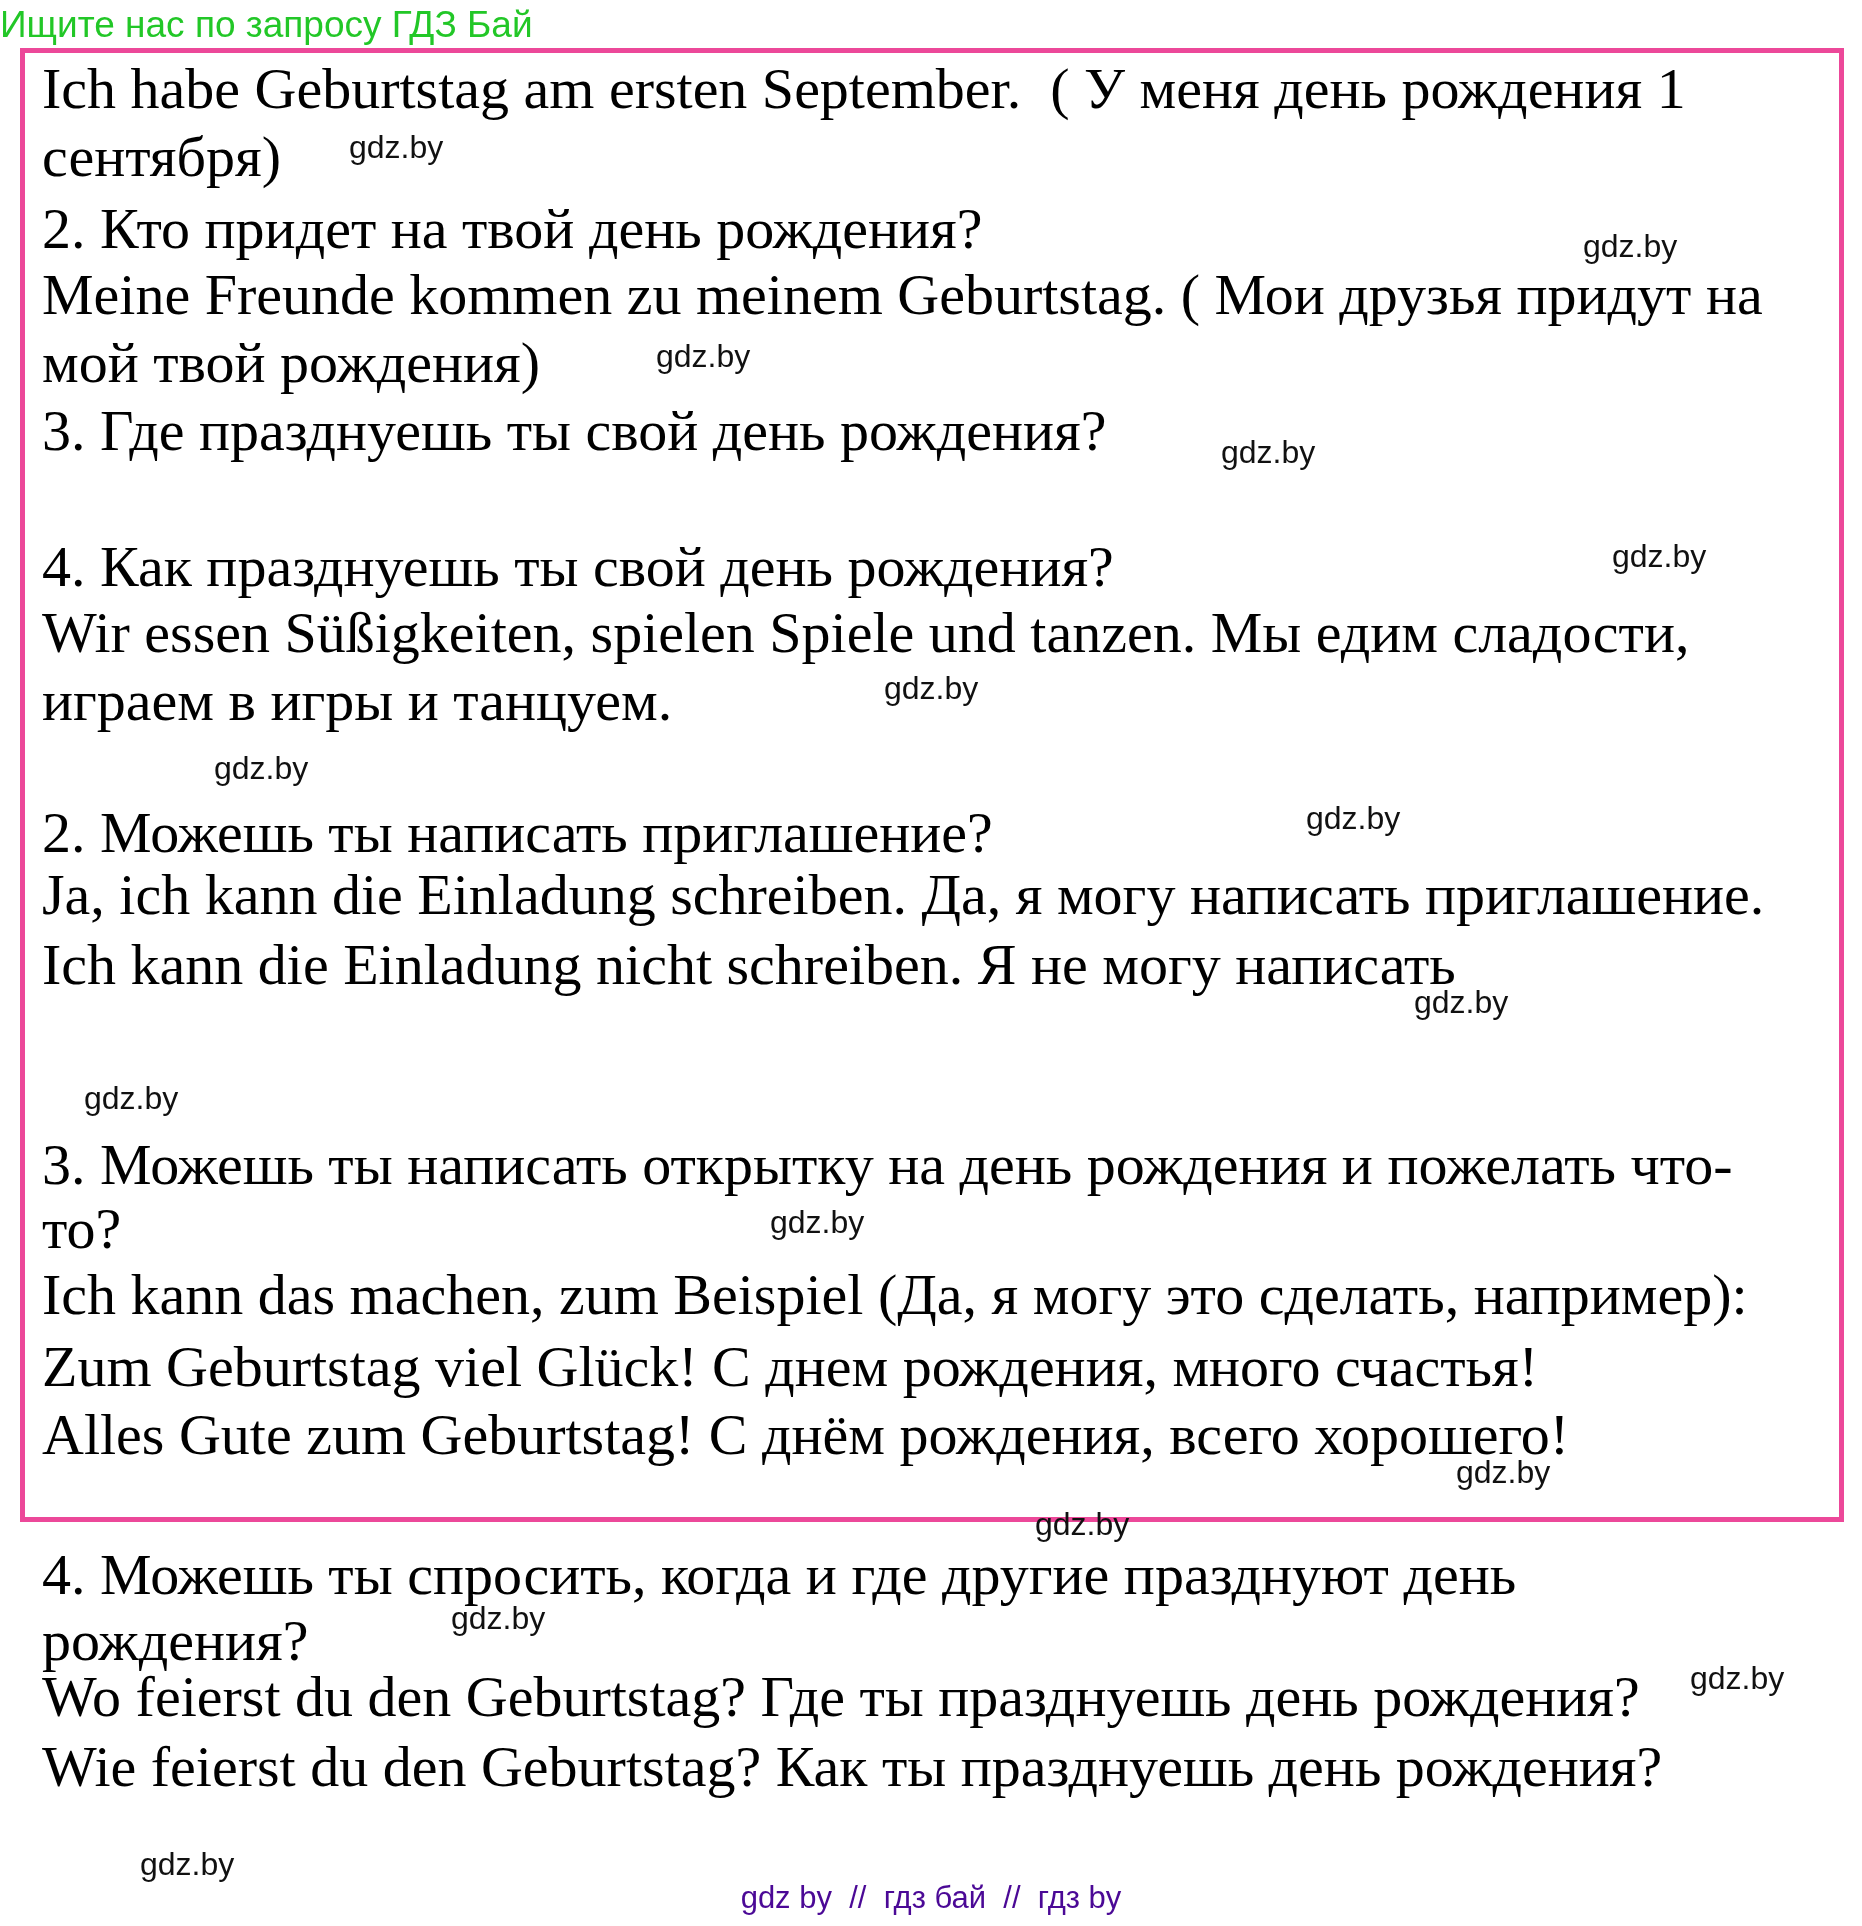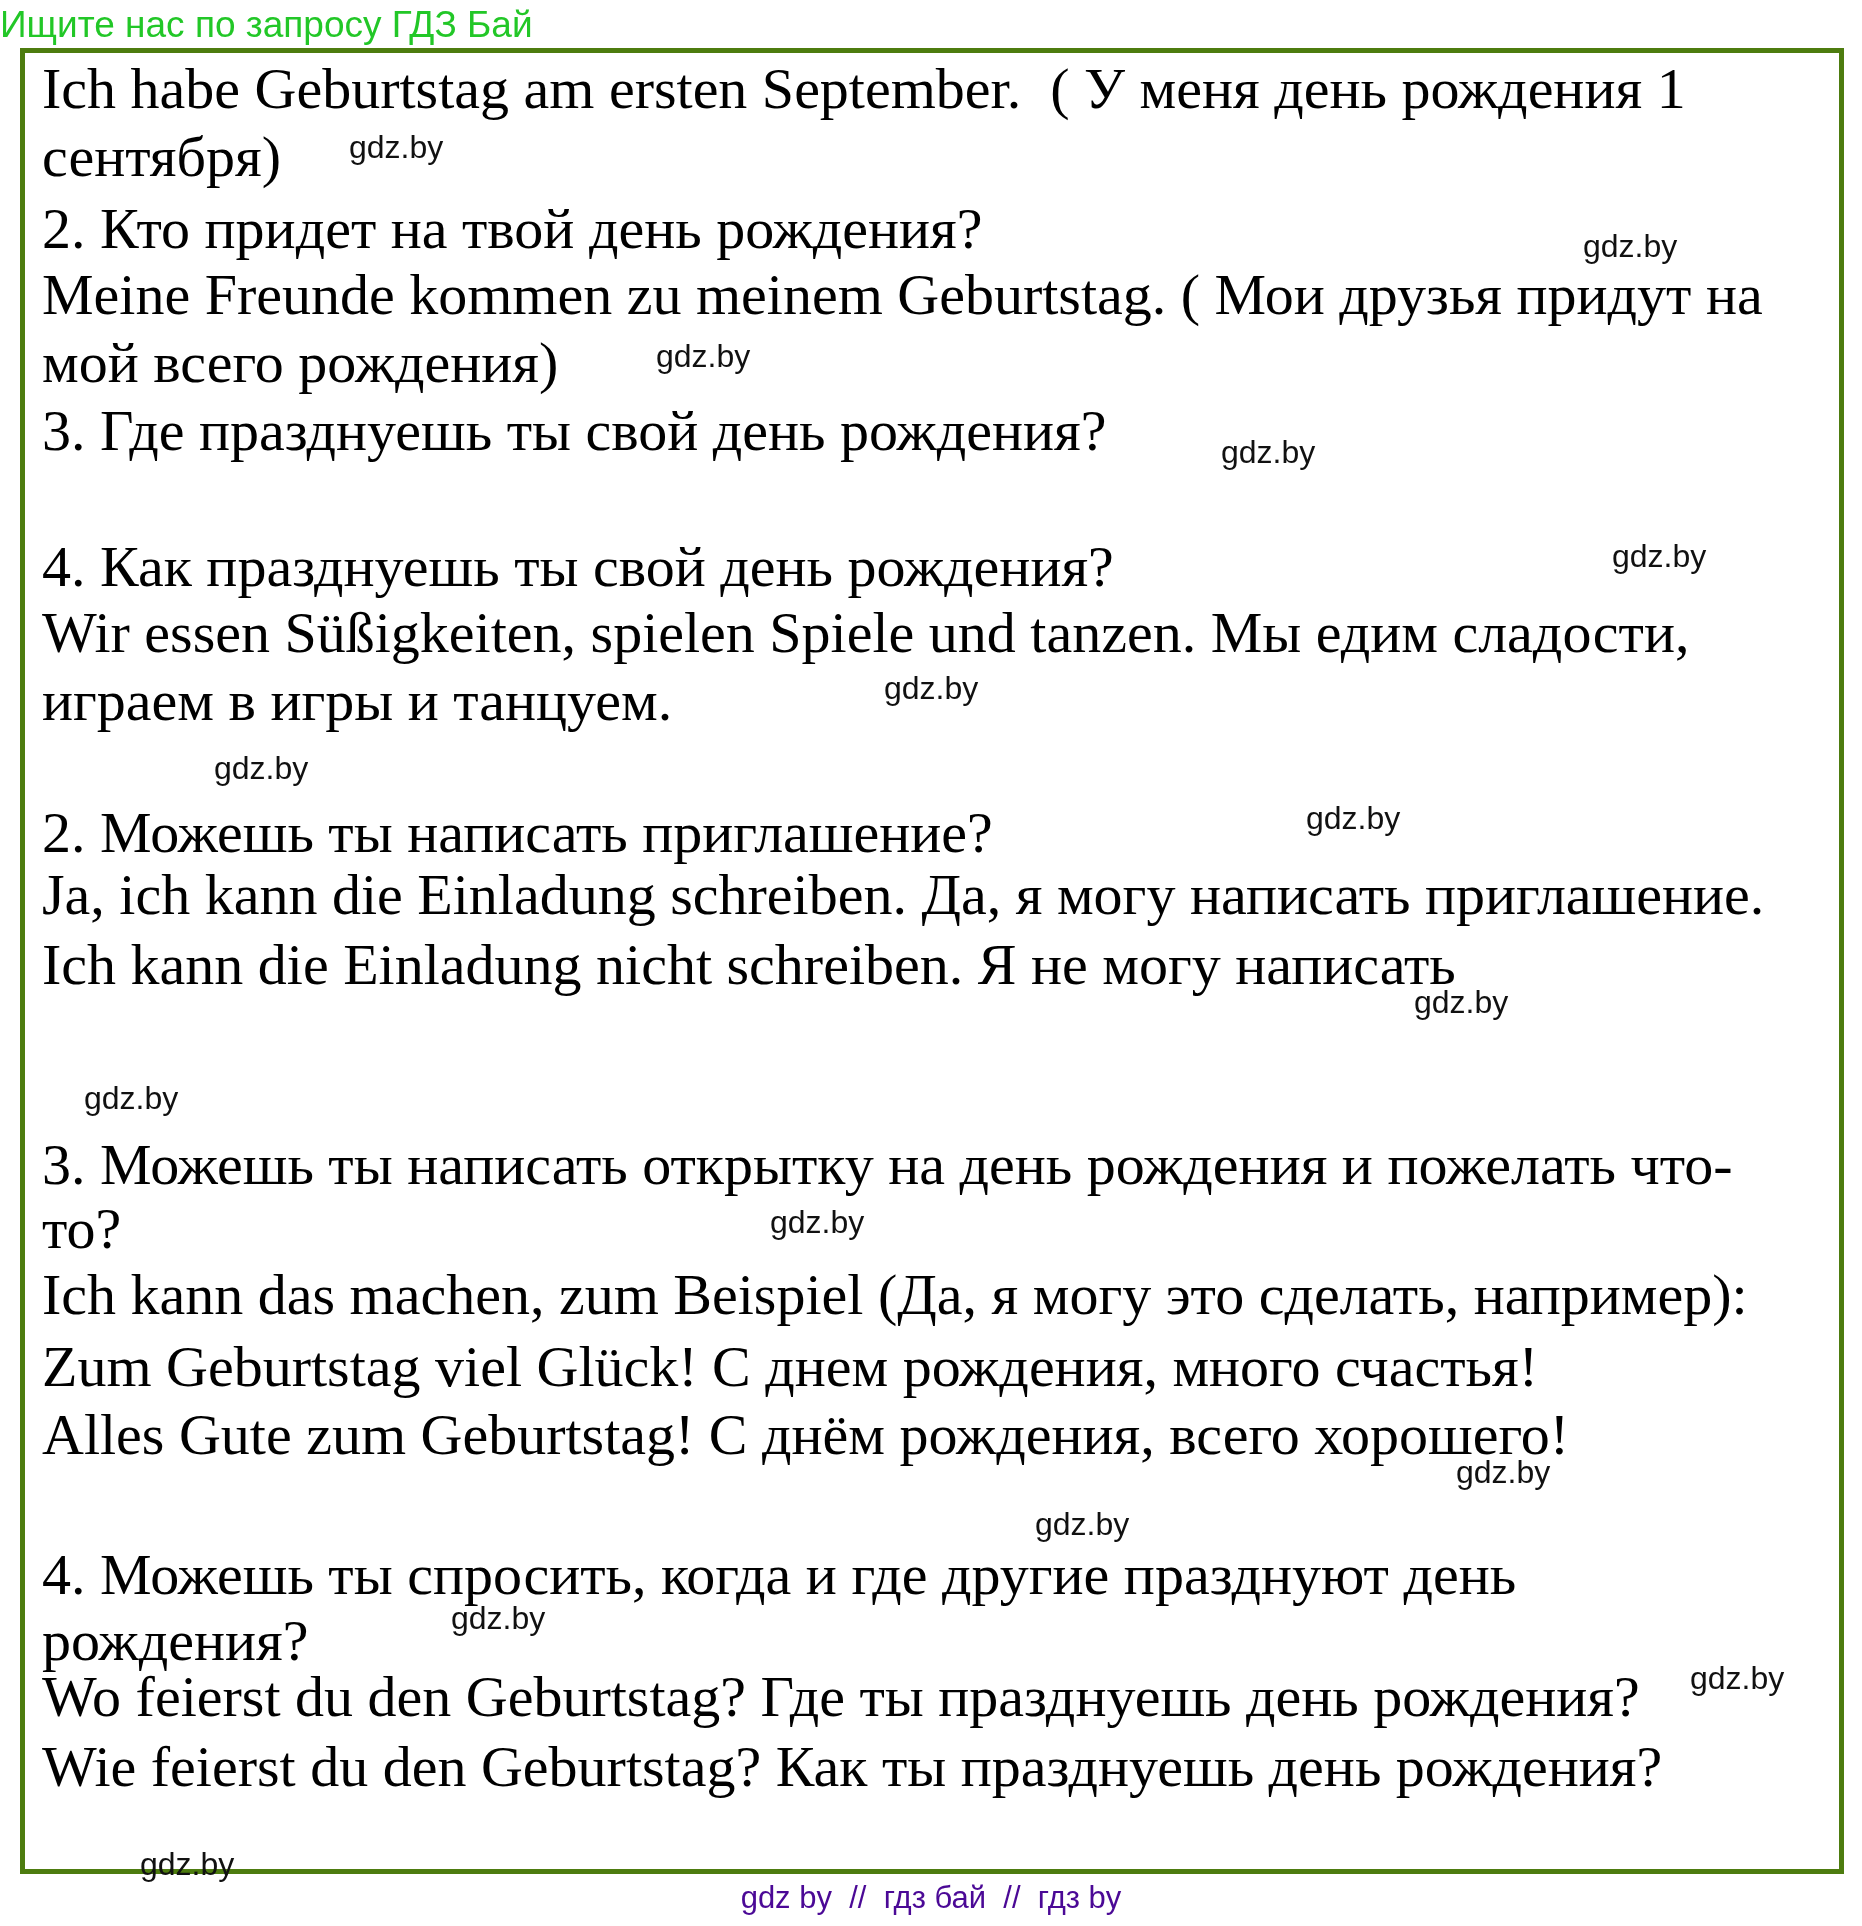--- a/index.html
+++ b/index.html
@@ -24,22 +24,22 @@
     font-size: 37px;
     font-weight: 400;
     color: #22c727;
     white-space: pre;
   }
   .answer-box {
     position: absolute;
     left: 20px;
     top: 48px;
     width: 1824px;
-    height: 1826px;
-    border: 5px solid #4d7c0f;
+    height: 1474px;
+    border: 5px solid #ec4899;
     box-sizing: border-box;
     background: #ffffff;
   }
   .line {
     position: absolute;
     left: 17px;
     font-family: "Liberation Serif", serif;
     font-size: 58px;
     line-height: 62px;
     color: #000000;
@@ -71,21 +71,21 @@
 <div id="page">
 
   <div class="banner">Ищите нас по запросу ГДЗ Бай</div>
 
   <div class="answer-box">
 
     <div class="line" style="top:5px">Ich habe Geburtstag am ersten September.  ( У меня день рождения 1</div>
     <div class="line" style="top:73px">сентября)</div>
     <div class="line" style="top:145px">2. Кто придет на твой день рождения?</div>
     <div class="line" style="top:211px">Meine Freunde kommen zu meinem Geburtstag. ( Мои друзья придут на</div>
-    <div class="line" style="top:279px">мой всего рождения)</div>
+    <div class="line" style="top:279px">мой твой рождения)</div>
     <div class="line" style="top:347px">3. Где празднуешь ты свой день рождения?</div>
     <div class="line" style="top:483px">4. Как празднуешь ты свой день рождения?</div>
     <div class="line" style="top:549px">Wir essen Süßigkeiten, spielen Spiele und tanzen. Мы едим сладости,</div>
     <div class="line" style="top:617px">играем в игры и танцуем.</div>
     <div class="line" style="top:749px">2. Можешь ты написать приглашение?</div>
     <div class="line" style="top:811px">Ja, ich kann die Einladung schreiben. Да, я могу написать приглашение.</div>
     <div class="line" style="top:881px">Ich kann die Einladung nicht schreiben. Я не могу написать</div>
     <div class="line" style="top:1081px">3. Можешь ты написать открытку на день рождения и пожелать что-</div>
     <div class="line" style="top:1145px">то?</div>
     <div class="line" style="top:1283px">Zum Geburtstag viel Glück! С днем рождения, много счастья!</div>

